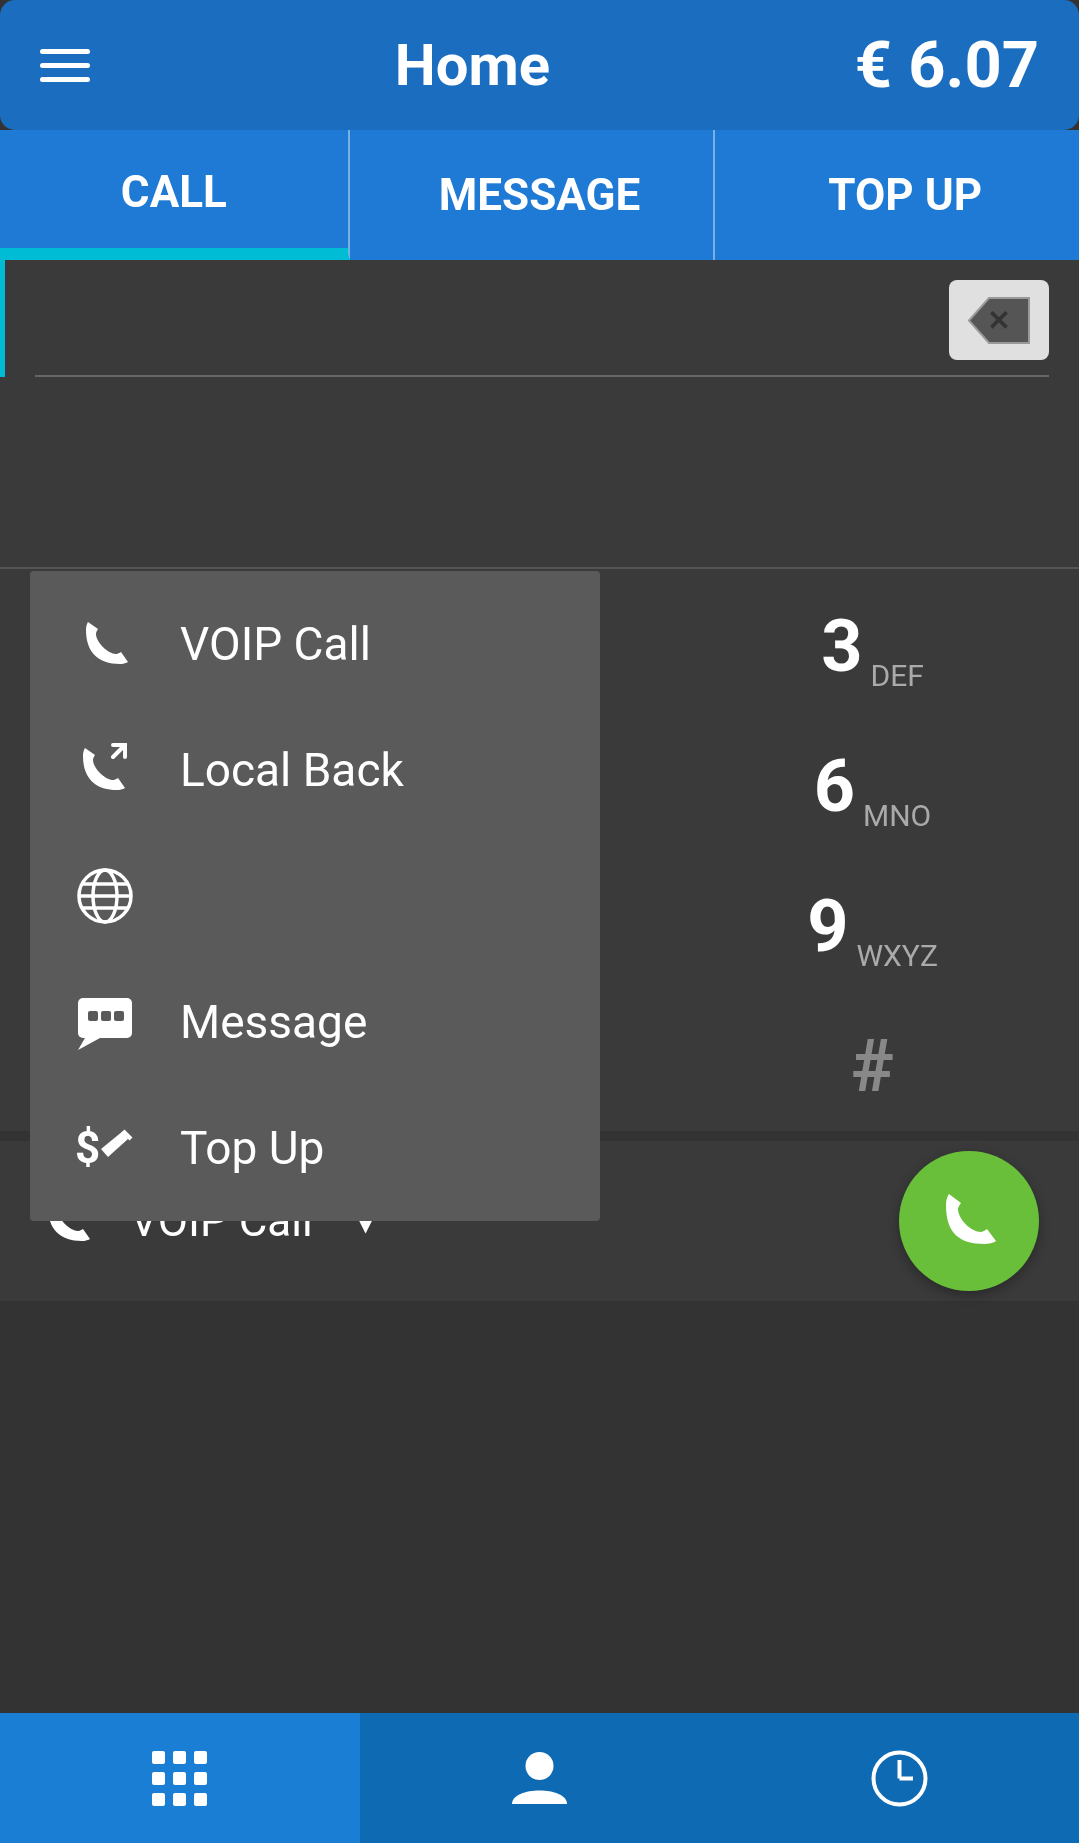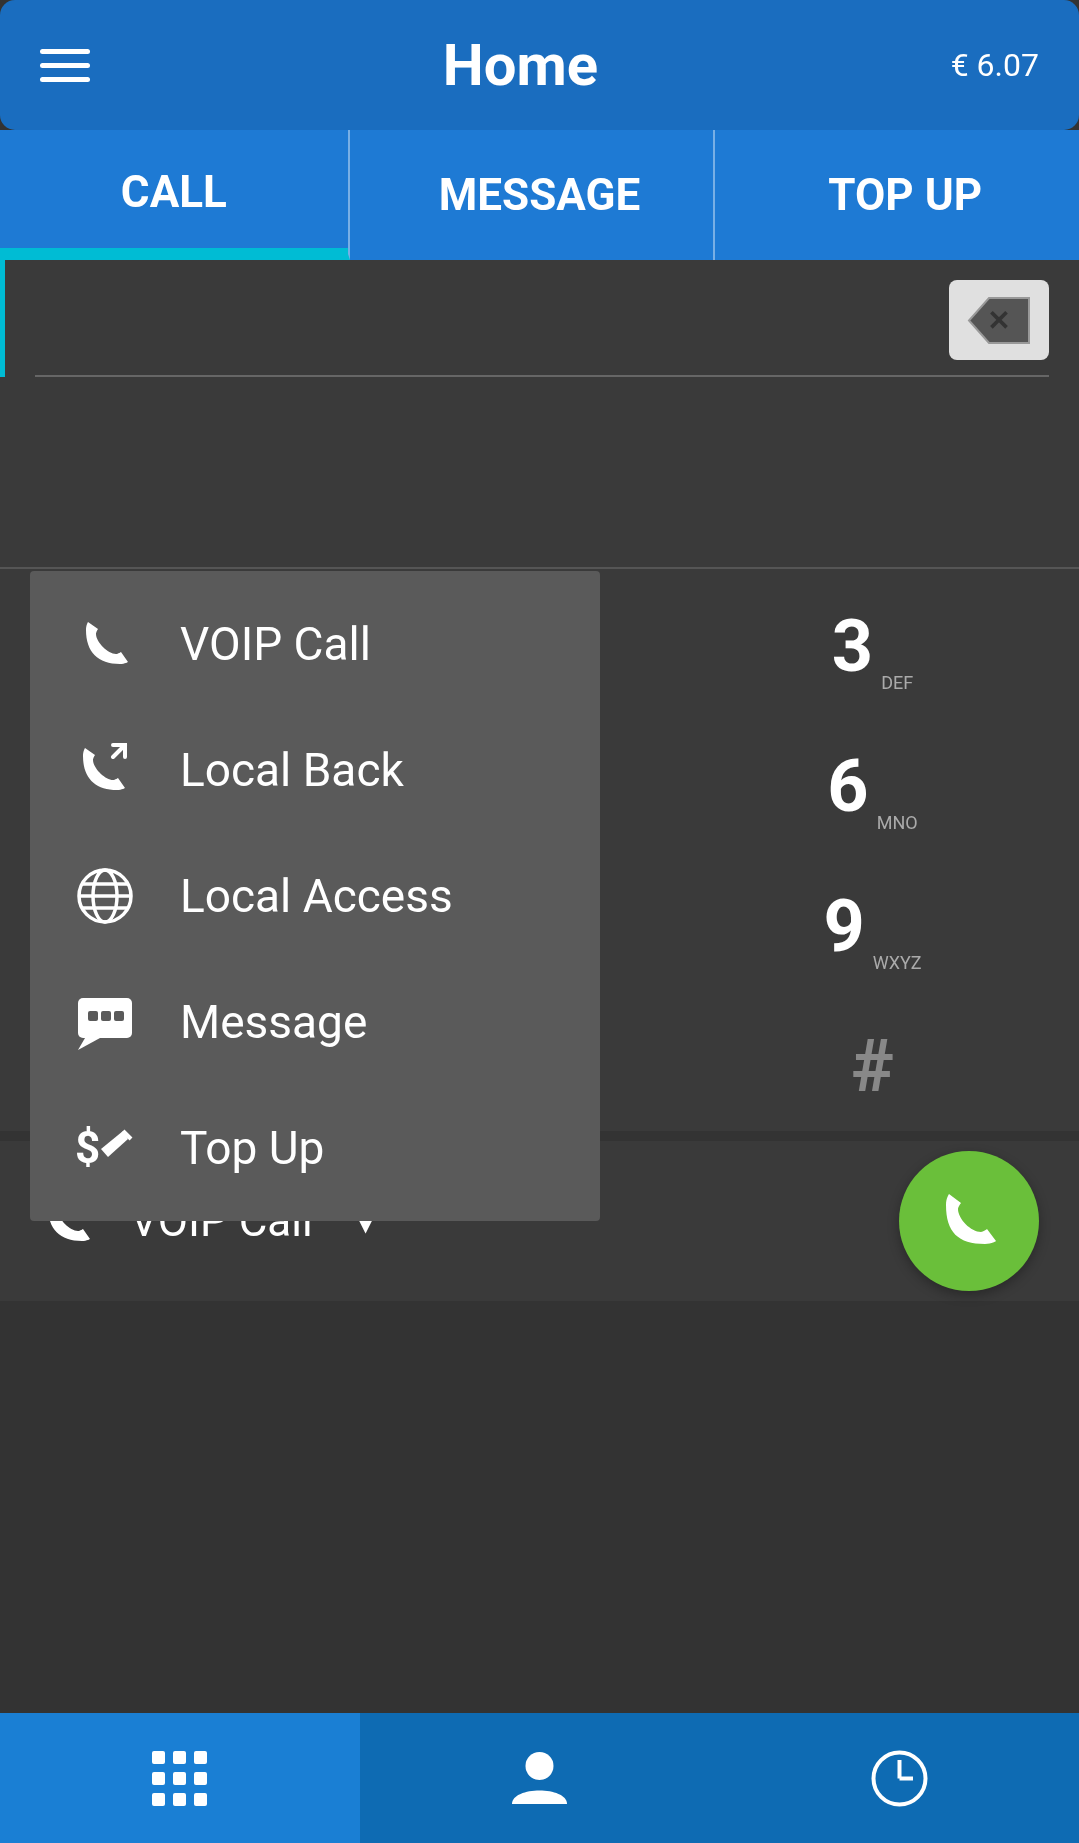--- a/index.html
+++ b/index.html
@@ -36,22 +36,22 @@
       background: white;
       border-radius: 3px;
     }
     .header-title {
       color: white;
       font-size: 58px;
       font-weight: bold;
     }
     .header-balance {
       color: white;
-      font-size: 32px;
-      font-weight: normal;
+      font-size: 65px;
+      font-weight: bold;
       text-align: center;
     }
 
     
     .tabs {
       width: 100%;
       height: 130px;
       background: #1e7ad4;
       display: flex;
       align-items: stretch;
@@ -118,21 +118,21 @@
       cursor: pointer;
       position: relative;
     }
     .key-number {
       font-size: 72px;
       font-weight: bold;
       color: white;
       margin-right: 8px;
     }
     .key-letters {
-      font-size: 18px;
+      font-size: 30px;
       color: #aaa;
       align-self: flex-end;
       margin-bottom: 18px;
       text-align: center;
     }
     .key-hash {
       font-size: 72px;
       color: #888;
       font-weight: bold;
     }
@@ -310,21 +310,20 @@
     <div class="dropdown-item">
       <div class="dropdown-icon">
         <svg width="60" height="60" viewBox="0 0 60 60" fill="none" stroke="white" stroke-width="3.5">
           <circle cx="30" cy="30" r="26"></circle>
           <ellipse cx="30" cy="30" rx="12" ry="26"></ellipse>
           <line x1="4" y1="30" x2="56" y2="30"></line>
           <line x1="6" y1="18" x2="54" y2="18"></line>
           <line x1="6" y1="42" x2="54" y2="42"></line>
         </svg>
       </div>
-      <span class="dropdown-label">Local Access</span>
     </div>
 
     <div class="dropdown-item">
       <div class="dropdown-icon">
         <svg width="60" height="55" viewBox="0 0 60 55" fill="white">
           <rect x="3" y="3" width="54" height="40" rx="5" ry="5" fill="white"></rect>
           <polygon points="10,43 3,55 25,43" fill="white"></polygon>
           <rect x="13" y="16" width="10" height="10" rx="2" fill="#5a5a5a"></rect>
           <rect x="26" y="16" width="10" height="10" rx="2" fill="#5a5a5a"></rect>
           <rect x="39" y="16" width="10" height="10" rx="2" fill="#5a5a5a"></rect>

